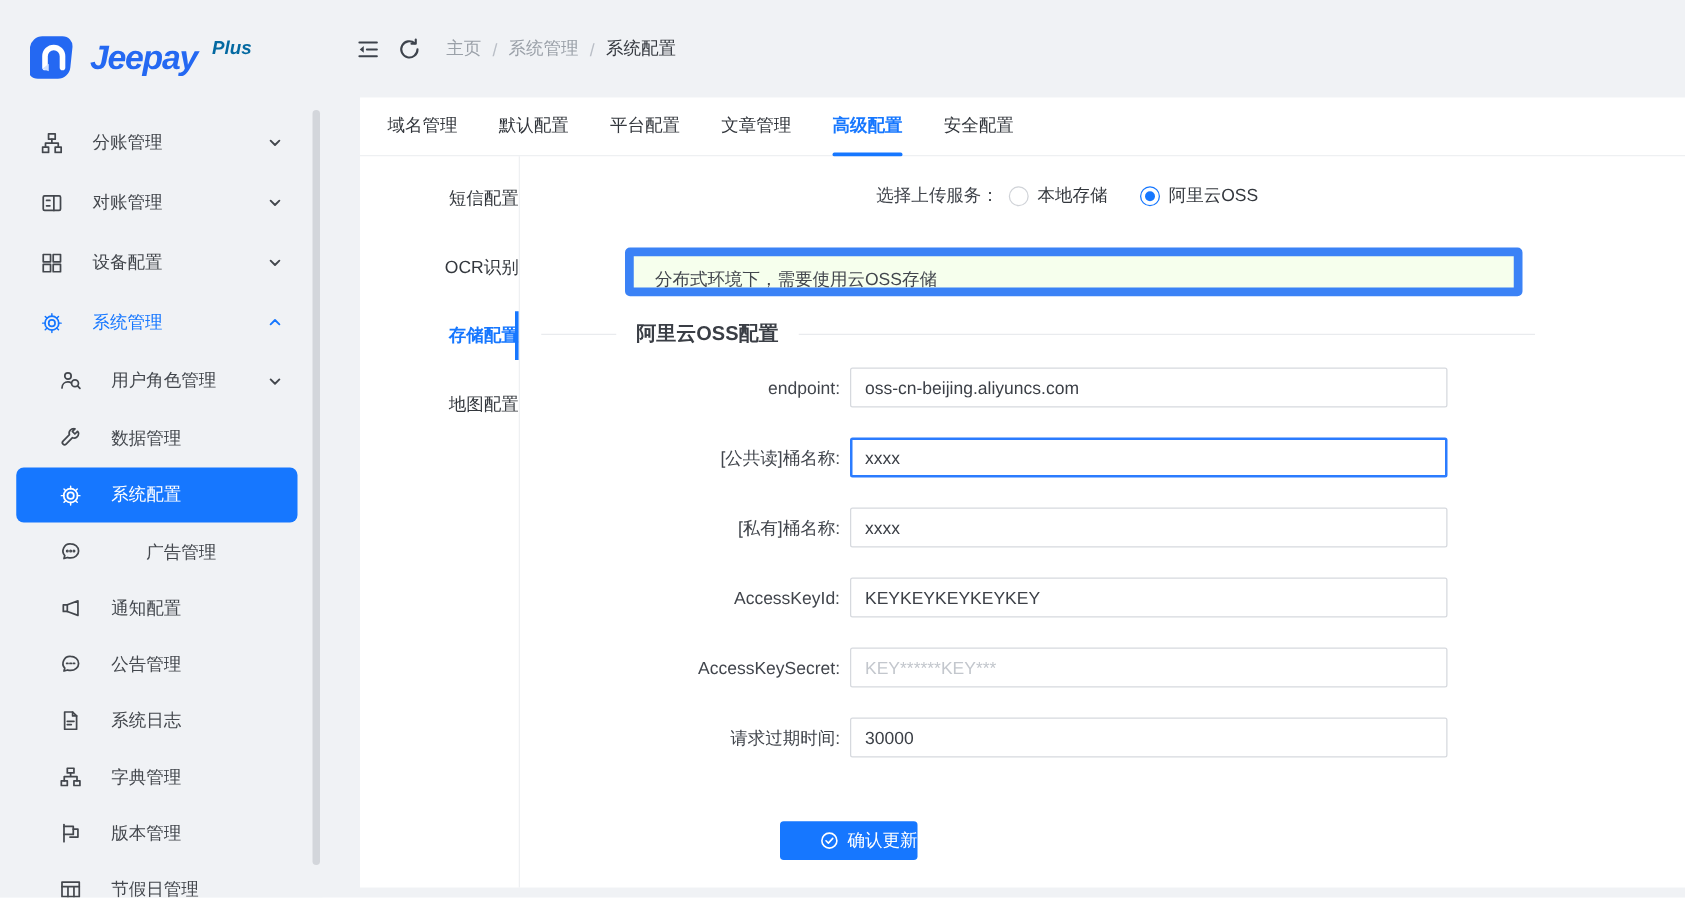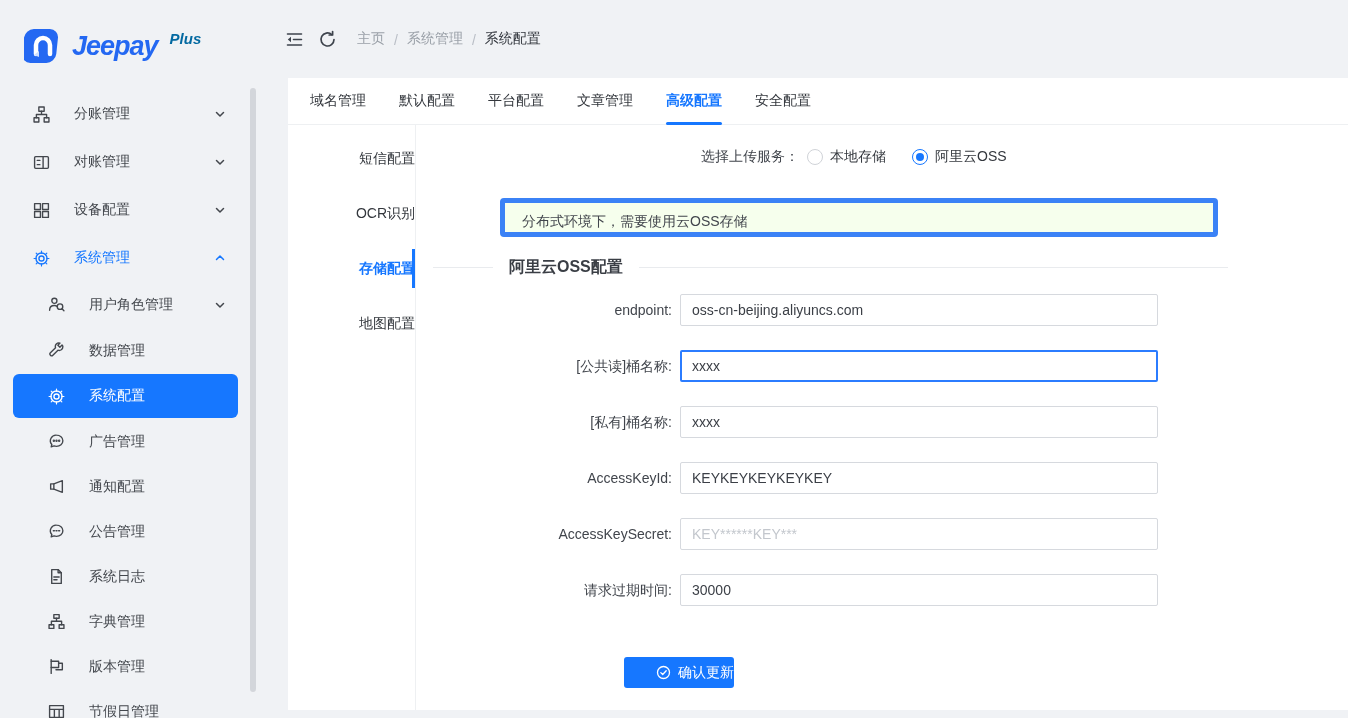--- a/index.html
+++ b/index.html
@@ -12,21 +12,21 @@
   .logo-badge { width:38px; height:36px; }
   .logo-text { font-size:27px; font-weight:bold; font-style:italic; color:#2468f2; letter-spacing:-1px; }
   .logo-plus { font-size:15px; font-weight:bold; font-style:italic; color:#0369a1; margin-left:2px; position:relative; top:-8px; }
   .menu { position:absolute; top:90px; left:0; right:0; }
   .menu-item { position:relative; display:flex; align-items:center; height:48px; padding-left:33px; color:#43474d; cursor:pointer; }
   .menu-item.sub { height:45px; padding-left:48px; }
   .menu-item .mi { width:17px; height:17px; margin-right:24px; flex:0 0 17px; }
   .menu-item .chev { position:absolute; right:32px; width:12px; height:12px; }
   .menu-item.parent-active { color:#1677ff; }
   .menu-item.selected { background:#1677ff; color:#fff; border-radius:6px; margin:0 20px 0 13px; padding-left:35px; height:44px; }
-  .menu-item.selected + .menu-item { margin-top:1px; }
+  .menu-item.selected + .menu-item { margin-top:1px;gap:28px; }
   svg.stroke { fill:none; stroke:currentColor; stroke-width:1.3; stroke-linecap:round; stroke-linejoin:round; }
   .scrollthumb { position:absolute; left:250px; top:88px; width:6px; height:604px; background:#d3d6db; border-radius:3px; }
 
   
   .topbar { position:absolute; left:258px; top:0; width:1090px; height:78px; display:flex; align-items:center; padding-left:27px; gap:14px; }
   .tb-icon { width:19px; height:19px; color:#3d434c; cursor:pointer; }
   .breadcrumb { display:flex; align-items:flex-end; gap:9px; margin-left:6px; }
   .bc-item { color:#9aa0a8; }
   .bc-sep { color:#b9bec6; }
   .bc-item.current { color:#32363d; }
@@ -47,21 +47,21 @@
   .pane { position:absolute; left:127px; top:47px; right:0; bottom:0; }
   
   .radio-row { position:absolute; top:16px; left:0; width:100%; height:32px; display:flex; align-items:center; }
   .row-label { position:absolute; left:0; width:384px; text-align:right; color:#41454c; }
   .radio-group { position:absolute; left:392px; display:flex; align-items:center; gap:26px; }
   .radio { display:flex; align-items:center; gap:7px; cursor:pointer; color:#33373d; }
   .radio-dot { width:16px; height:16px; border-radius:50%; border:1px solid #d0d3d8; background:#fff; }
   .radio-dot.checked { border-color:#1677ff; position:relative; }
   .radio-dot.checked::after { content:""; position:absolute; left:3px; top:3px; width:8px; height:8px; border-radius:50%; background:#1677ff; }
 
-  .alert { position:absolute; left:85px; top:73px; width:718px; height:39px; background:#f6ffed; border:5px solid #3b82f6; border-radius:4px; line-height:37px; padding-left:17px; color:#42464d; }
+  .alert { position:absolute; left:85px; top:73px; width:718px; height:39px; background:#f6ffed; border:7px solid #3b82f6; border-radius:4px; line-height:37px; padding-left:17px; color:#42464d; }
 
   .divider { position:absolute; left:18px; top:131px; width:795px; height:22px; display:flex; align-items:center; }
   .divider .line { height:1px; background:#e9ebee; }
   .divider .l1 { width:60px; }
   .divider .l2 { flex:1; }
   .divider .d-text { padding:0 16px; font-size:16px; font-weight:bold; color:#3a3e45; white-space:nowrap; }
 
   .form-row { position:absolute; left:0; width:100%; height:32px; }
   .form-row .row-label { line-height:32px; }
   .form-row input { position:absolute; left:265px; top:0; width:478px; height:32px; border:1px solid #d6d9de; border-radius:2px; padding:0 11px; font-size:14px; color:#3b3f46; font-family:"Liberation Sans","DejaVu Sans",sans-serif; outline:none; background:#fff; }

